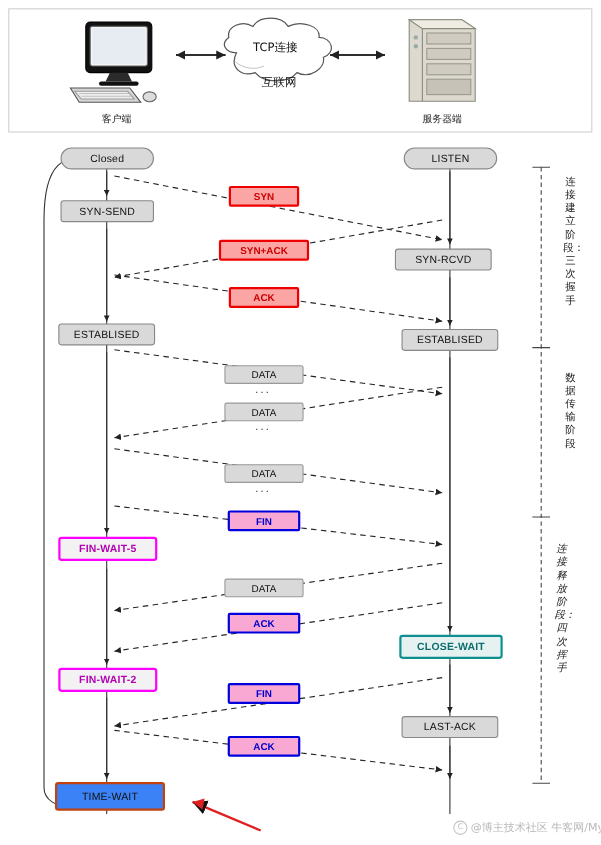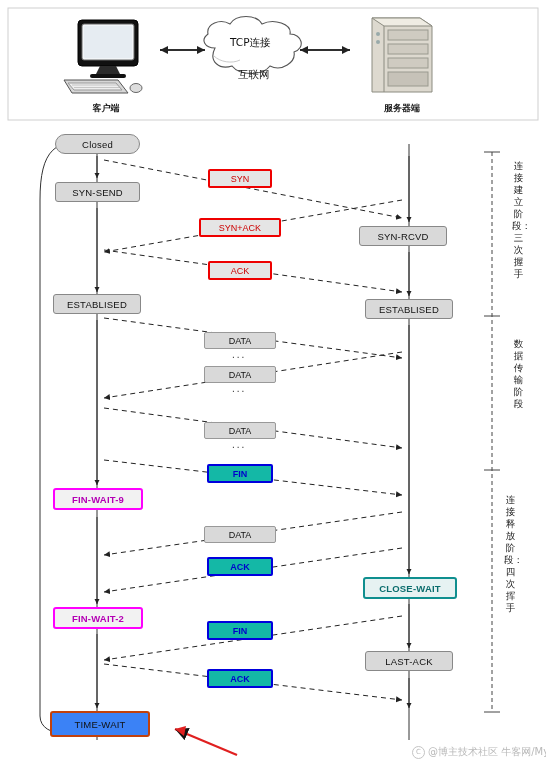--- a/index.html
+++ b/index.html
@@ -30,27 +30,27 @@
   .node.magenta{border:2px solid #ff00ff;background:#f2f2f2;color:#b400b4;font-weight:bold;}
   .node.teal{border:2px solid #0f8f8f;background:#e6f2f2;color:#0b6d6d;font-weight:bold;}
   .node.redbox{border:2px solid #c2410c;background:#3b82f6;color:#111;}
   .msg{
     position:absolute;box-sizing:border-box;
     background:#d9d9d9;border:1px solid #999;
     font-size:9px;color:#111;
     display:flex;align-items:center;justify-content:center;
     white-space:nowrap;border-radius:2px;
   }
-  .msg.red{border:2px solid #ee0000;color:#cc0000;font-weight:normal;background:#e5e5e5;}
-  .msg.blue{border:2px solid #0000dd;color:#0000cc;font-weight:bold;background:#14b8a6;}
+  .msg.red{border:2px solid #ee0000;color:#cc0000;font-weight:bold;background:#fca5a5;}
+  .msg.blue{border:2px solid #0000dd;color:#0000cc;font-weight:bold;background:#f9a8d4;}
   .dots{position:absolute;font-size:10px;color:#333;letter-spacing:2px;}
   .cnlabel{
     position:absolute;font-size:9px;color:#222;
     font-family:"DejaVu Sans", sans-serif;
-    text-align:center;white-space:nowrap;font-weight:bold;
+    text-align:center;white-space:nowrap;
   }
   .vlabel{
     position:absolute;font-size:9.5px;color:#222;
     font-family:"DejaVu Sans", sans-serif;
     width:13px;line-height:12px;text-align:center;
   }
   .tcp-text{
     position:absolute;font-size:10.5px;color:#111;
     font-family:"DejaVu Sans", sans-serif;white-space:nowrap;
   }
@@ -192,24 +192,25 @@
   </svg>
 
   <div class="tcp-text" style="left:230px;top:36px;">TCP连接</div>
   <div class="tcp-text" style="left:238px;top:68px;">互联网</div>
   <div class="cnlabel" style="left:76px;top:102px;width:60px;">客户端</div>
   <div class="cnlabel" style="left:372px;top:102px;width:60px;">服务器端</div>
 
   <div class="node oval" style="left:55px;top:134px;width:85px;height:20px;">Closed</div>
   <div class="node" style="left:55px;top:182px;width:85px;height:20px;">SYN-SEND</div>
   <div class="node" style="left:53px;top:294px;width:88px;height:20px;">ESTABLISED</div>
-  <div class="node magenta" style="left:53px;top:488px;width:90px;height:22px;">FIN-WAIT-9</div>
+  <div class="node magenta" style="left:53px;top:488px;width:90px;height:22px;">FIN-WAIT-5</div>
   <div class="node magenta" style="left:53px;top:607px;width:90px;height:22px;">FIN-WAIT-2</div>
   <div class="node redbox" style="left:50px;top:711px;width:100px;height:26px;">TIME-WAIT</div>
 
+  <div class="node oval" style="left:367px;top:134px;width:85px;height:20px;">LISTEN</div>
   <div class="node" style="left:359px;top:226px;width:88px;height:20px;">SYN-RCVD</div>
   <div class="node" style="left:365px;top:299px;width:88px;height:20px;">ESTABLISED</div>
   <div class="node" style="left:365px;top:651px;width:88px;height:20px;">LAST-ACK</div>
   <div class="node teal" style="left:363px;top:577px;width:94px;height:22px;">CLOSE-WAIT</div>
 
   <div class="msg red" style="left:208px;top:169px;width:64px;height:19px;">SYN</div>
   <div class="msg red" style="left:199px;top:218px;width:82px;height:19px;">SYN+ACK</div>
   <div class="msg red" style="left:208px;top:261px;width:64px;height:19px;">ACK</div>
 
   <div class="msg" style="left:204px;top:332px;width:72px;height:17px;">DATA</div>
@@ -220,20 +221,20 @@
   <div class="dots" style="left:232px;top:439px;">...</div>
 
   <div class="msg blue" style="left:207px;top:464px;width:66px;height:19px;">FIN</div>
   <div class="msg" style="left:204px;top:526px;width:72px;height:17px;">DATA</div>
   <div class="msg blue" style="left:207px;top:557px;width:66px;height:19px;">ACK</div>
   <div class="msg blue" style="left:207px;top:621px;width:66px;height:19px;">FIN</div>
   <div class="msg blue" style="left:207px;top:669px;width:66px;height:19px;">ACK</div>
 
   <div class="vlabel" style="left:512px;top:160px;">连接建立阶段：三次握手</div>
   <div class="vlabel" style="left:512px;top:338px;">数据传输阶段</div>
-  <div class="vlabel" style="left:504px;top:494px;">连接释放阶段：四次挥手</div>
+  <div class="vlabel" style="left:504px;top:494px;font-style:italic;">连接释放阶段：四次挥手</div>
 
   <div class="wm" style="left:412px;top:745px;">
     <span class="dot">C</span>
     <span>@博主技术社区 牛客网/Mysho</span>
   </div>
 
 </div>
 
 </body></html>

